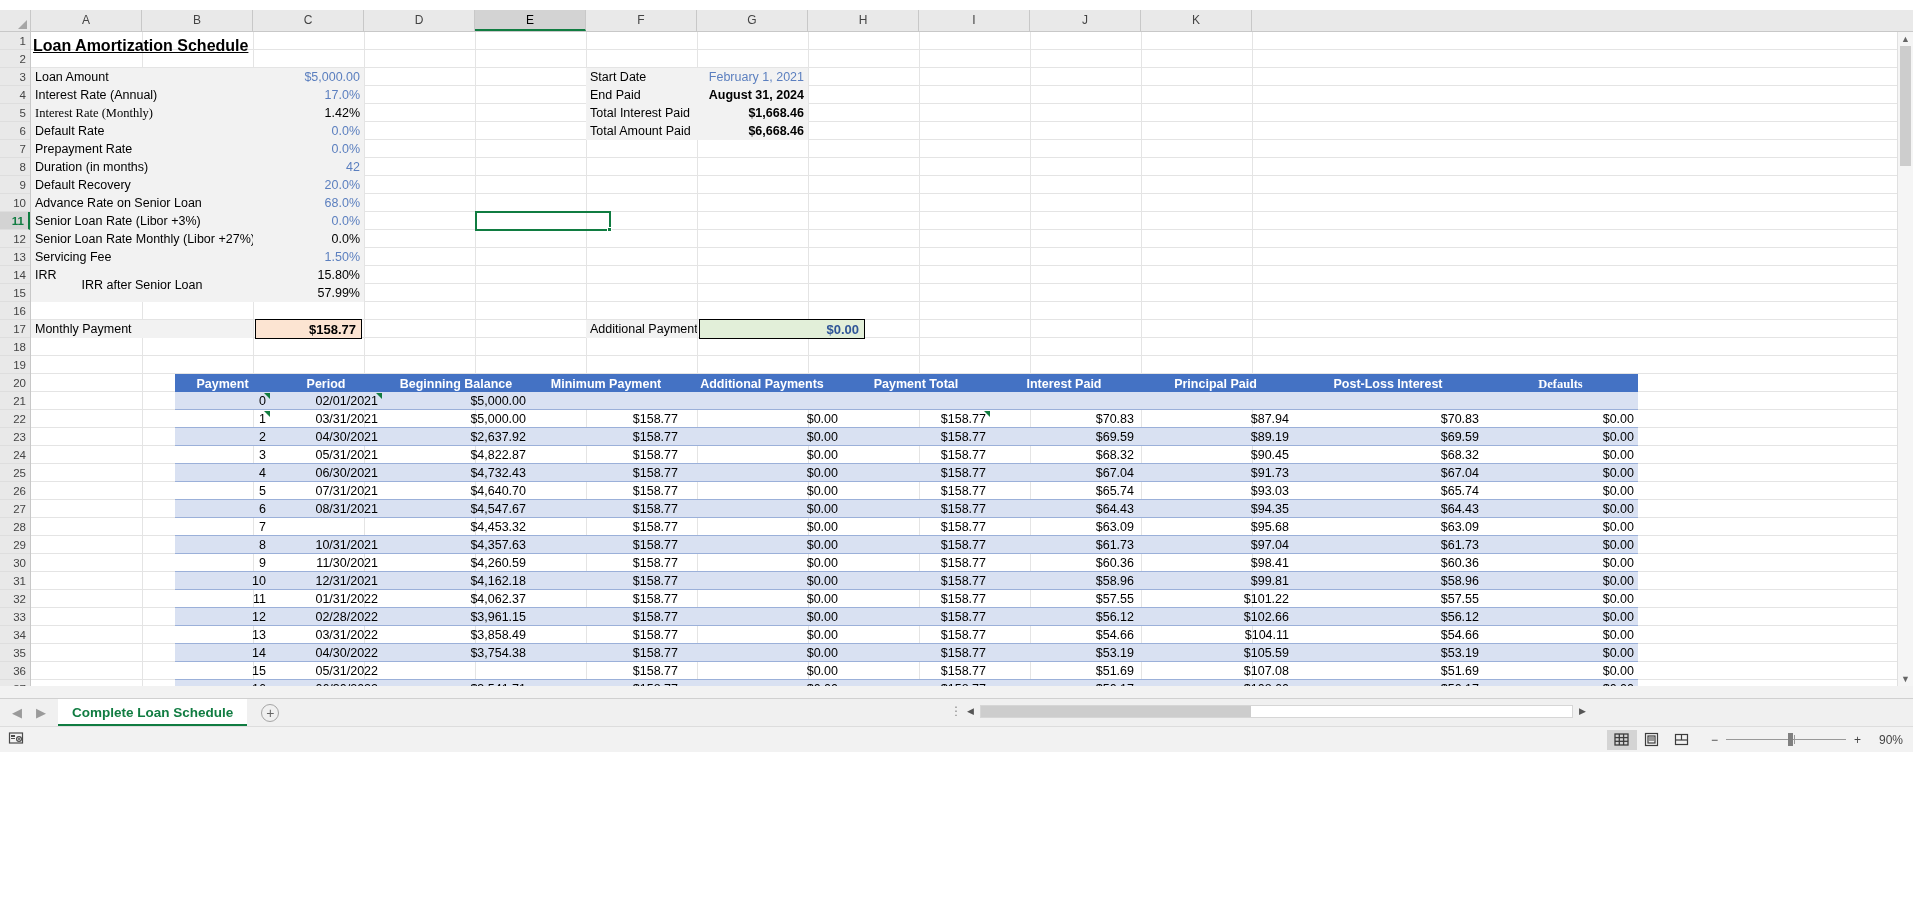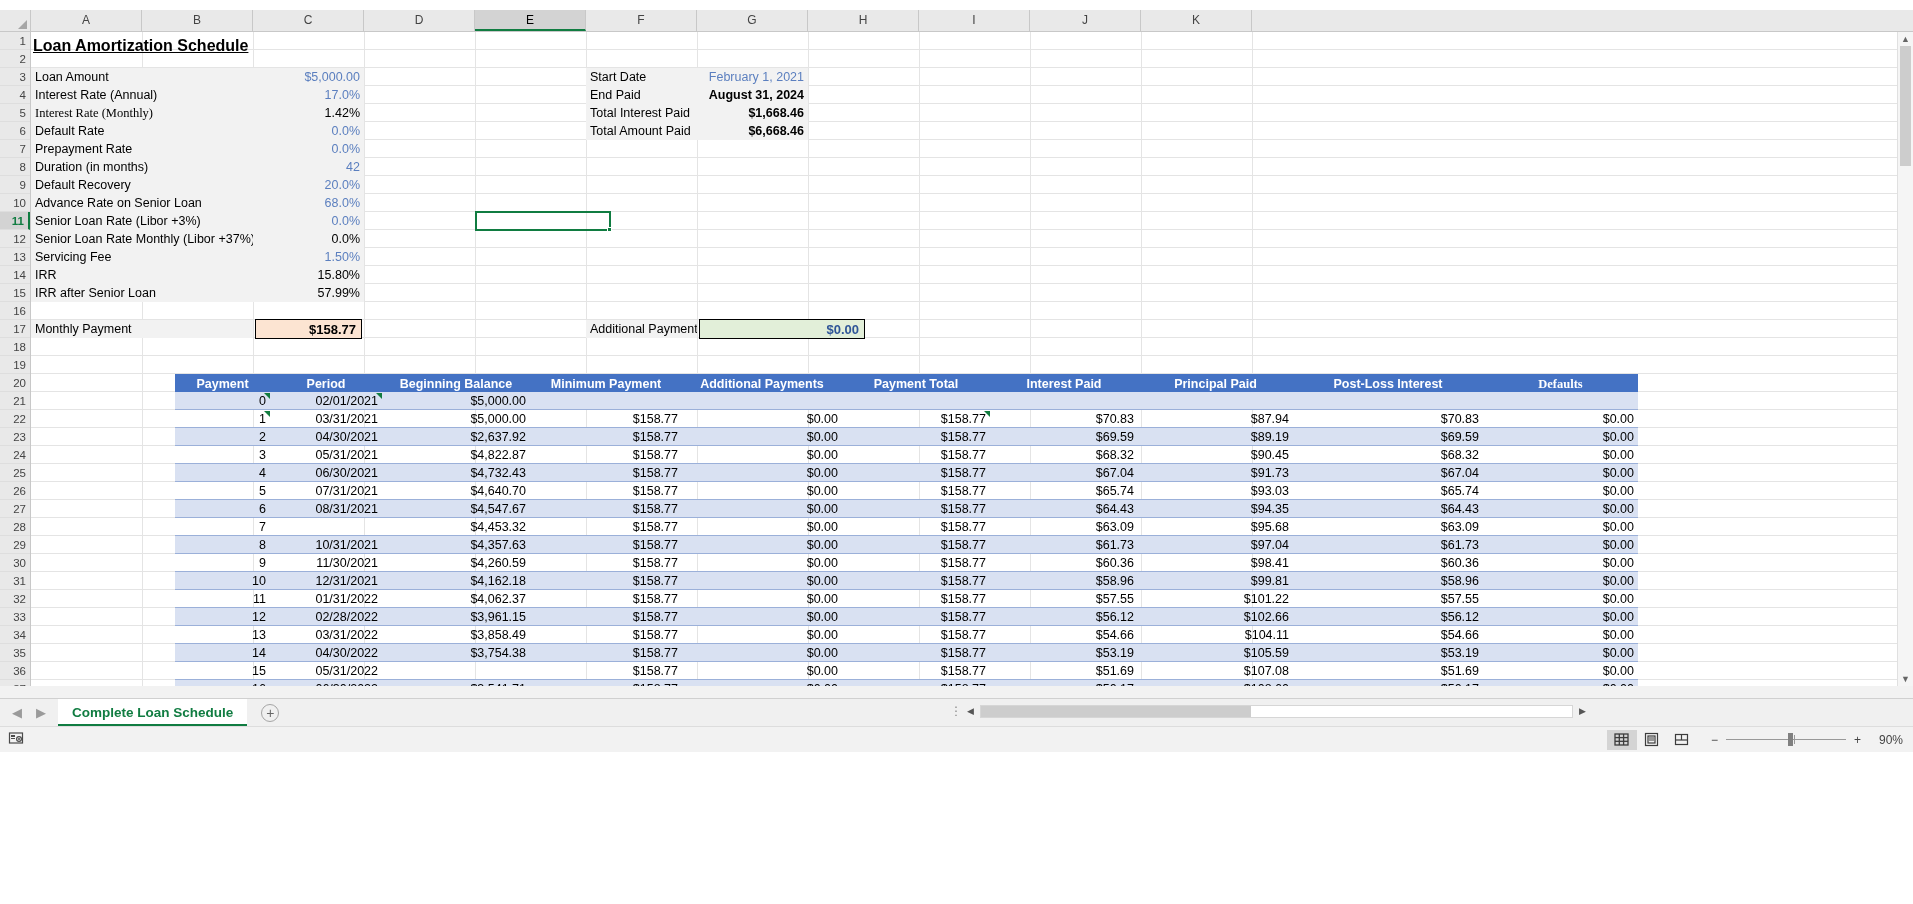--- a/index.html
+++ b/index.html
@@ -286,27 +286,27 @@
         <div class="cell l" style="left: 0px; top: 108px; width: 222px;">Prepayment Rate</div>
         <div class="cell r blue" style="left: 222px; top: 108px; width: 111px;">0.0%</div>
         <div class="cell l" style="left: 0px; top: 126px; width: 222px;">Duration (in months)</div>
         <div class="cell r blue" style="left: 222px; top: 126px; width: 111px;">42</div>
         <div class="cell l" style="left: 0px; top: 144px; width: 222px;">Default Recovery</div>
         <div class="cell r blue" style="left: 222px; top: 144px; width: 111px;">20.0%</div>
         <div class="cell l" style="left: 0px; top: 162px; width: 222px;">Advance Rate on Senior Loan</div>
         <div class="cell r blue" style="left: 222px; top: 162px; width: 111px;">68.0%</div>
         <div class="cell l" style="left: 0px; top: 180px; width: 222px;">Senior Loan Rate (Libor +3%)</div>
         <div class="cell r blue" style="left: 222px; top: 180px; width: 111px;">0.0%</div>
-        <div class="cell l" style="left: 0px; top: 198px; width: 222px;">Senior Loan Rate Monthly (Libor +37%)</div>
+        <div class="cell l" style="left: 0px; top: 198px; width: 222px;">Senior Loan Rate Monthly (Libor +27%)</div>
         <div class="cell r " style="left: 222px; top: 198px; width: 111px;">0.0%</div>
         <div class="cell l" style="left: 0px; top: 216px; width: 222px;">Servicing Fee</div>
         <div class="cell r blue" style="left: 222px; top: 216px; width: 111px;">1.50%</div>
         <div class="cell l" style="left: 0px; top: 234px; width: 222px;">IRR</div>
         <div class="cell r " style="left: 222px; top: 234px; width: 111px;">15.80%</div>
-        <div class="cell l" style="left: 0px; top: 252px; width: 222px;">IRR after Senior Loan</div>
+        <div class="cell l" style="left: 0px; top: 244px; width: 222px; text-align: center;">IRR after Senior Loan</div>
         <div class="cell r " style="left: 222px; top: 252px; width: 111px;">57.99%</div>
         <div class="cell l" style="left: 555px; top: 36px; width: 111px;">Start Date</div>
         <div class="cell r blue" style="left: 666px; top: 36px; width: 111px;">February 1, 2021</div>
         <div class="cell l" style="left: 555px; top: 54px; width: 111px;">End Paid</div>
         <div class="cell r bold" style="left: 666px; top: 54px; width: 111px;">August 31, 2024</div>
         <div class="cell l" style="left: 555px; top: 72px; width: 111px;">Total Interest Paid</div>
         <div class="cell r bold" style="left: 666px; top: 72px; width: 111px;">$1,668.46</div>
         <div class="cell l" style="left: 555px; top: 90px; width: 111px;">Total Amount Paid</div>
         <div class="cell r bold" style="left: 666px; top: 90px; width: 111px;">$6,668.46</div>
         <div class="cell l" style="left: 0px; top: 288px; width: 222px;">Monthly Payment</div>

